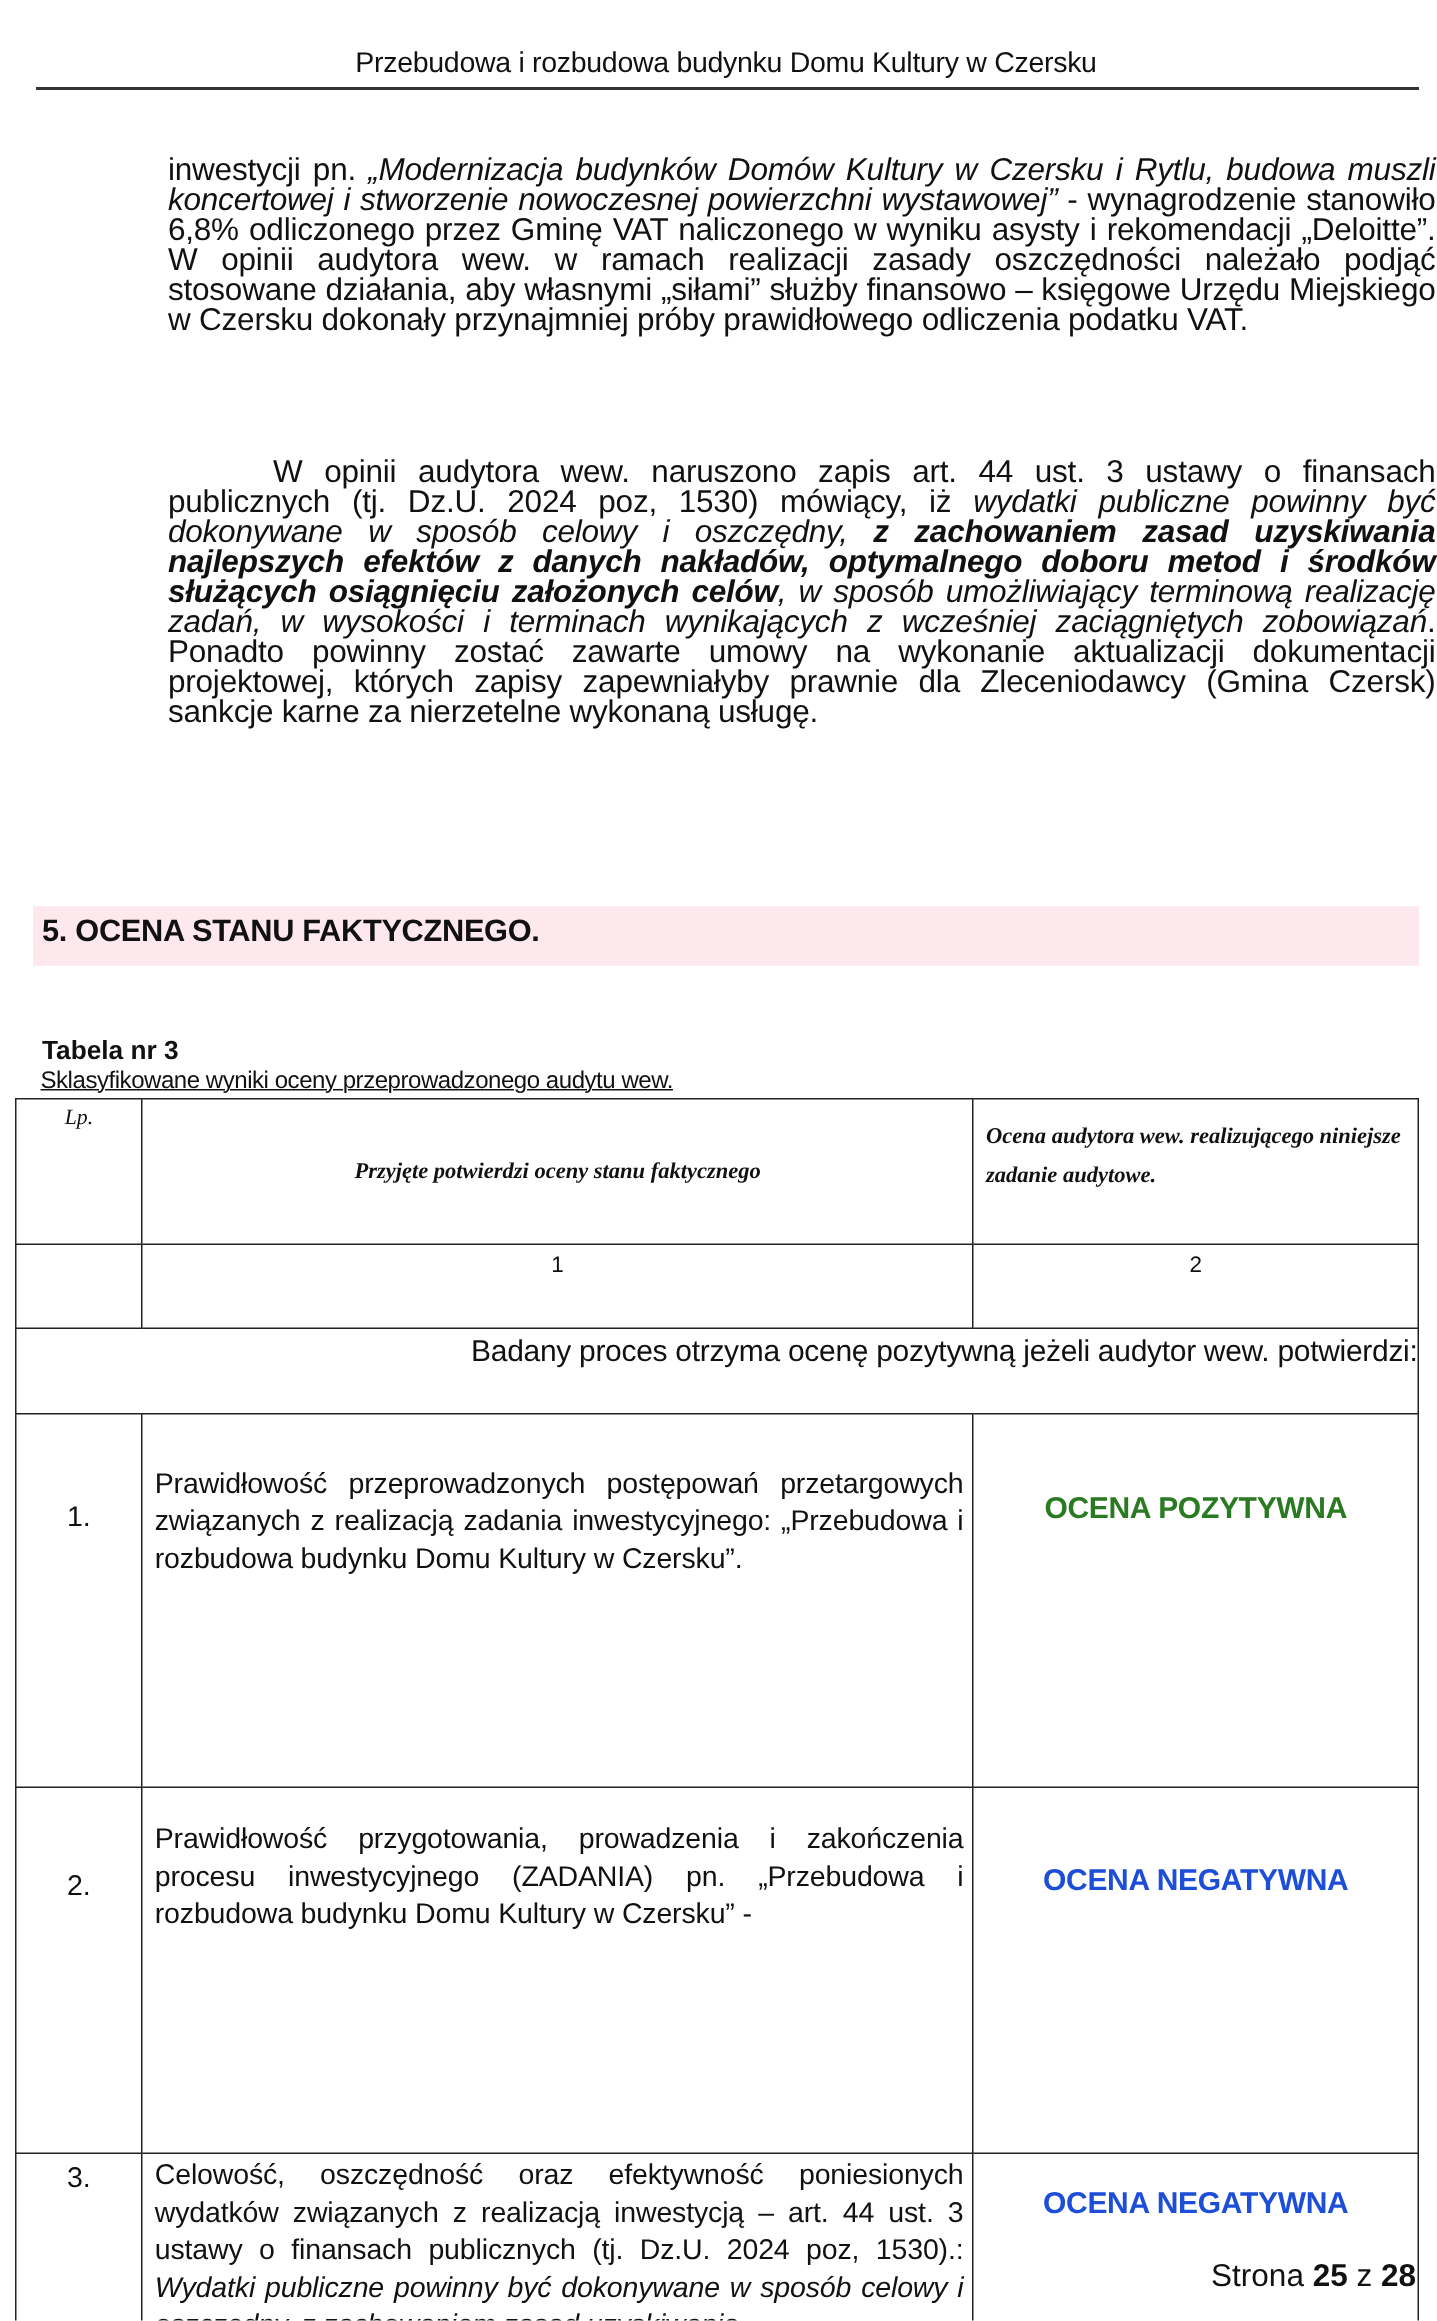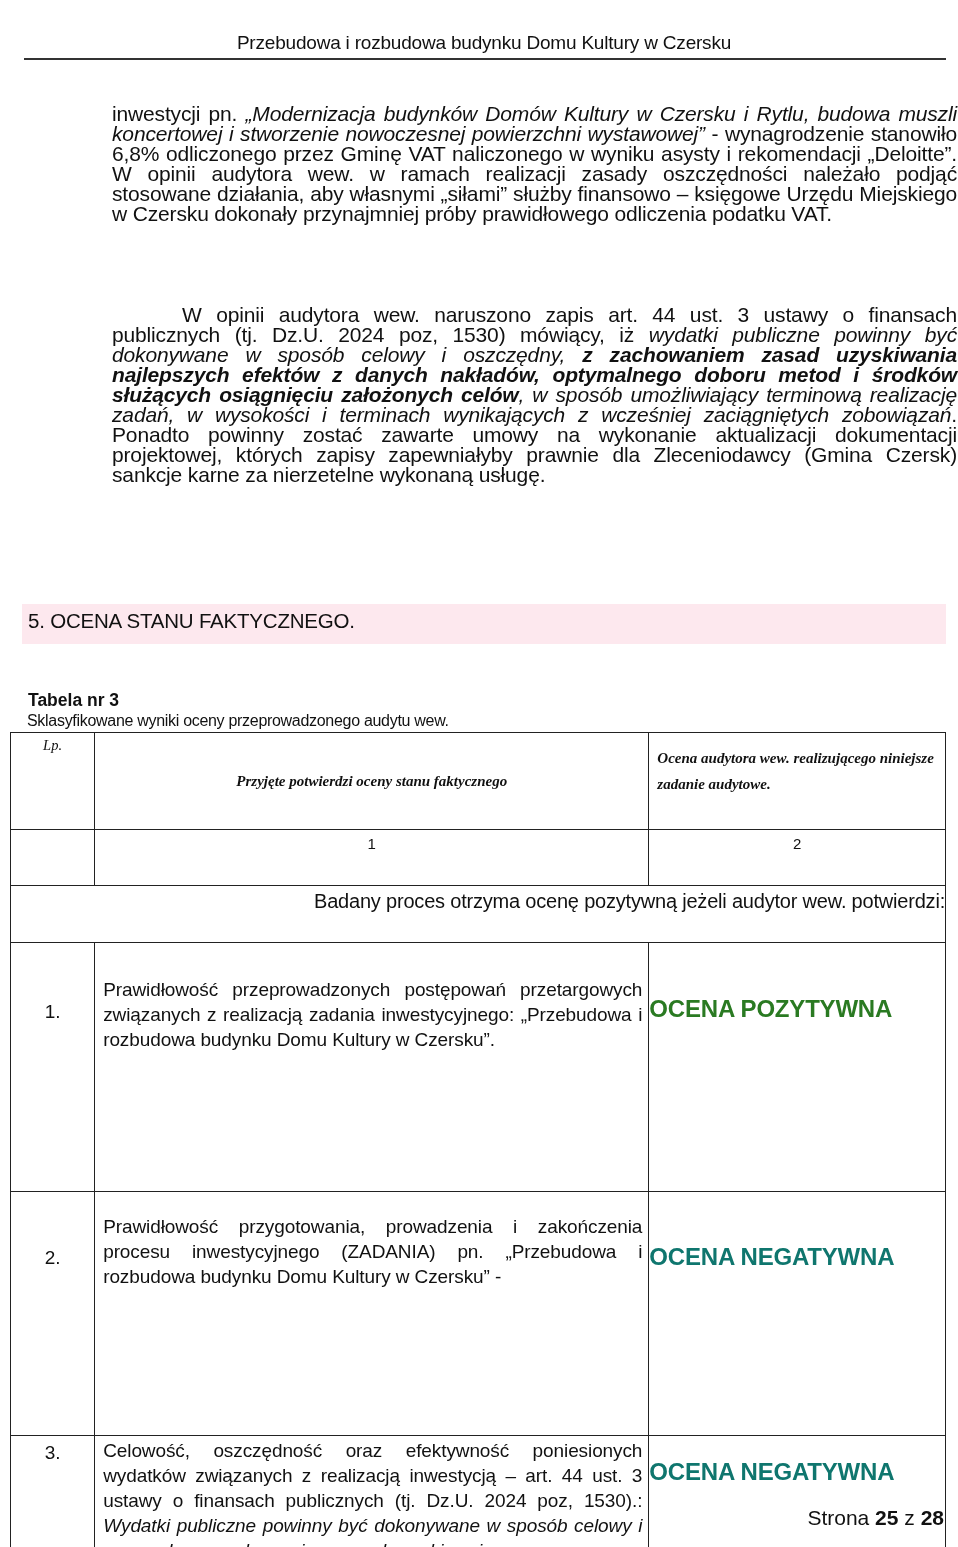--- a/index.html
+++ b/index.html
@@ -8,43 +8,43 @@
   .header-title { position: absolute; left: 0; top: 32px; width: 968px; text-align: center; font-size: 19px; letter-spacing: -0.2px; }
   .header-rule { position: absolute; left: 24px; top: 58px; width: 922px; height: 2px; background: #333; }
 
   .para { position: absolute; left: 112px; width: 845px; font-size: 21px; line-height: 20px; text-align: justify; letter-spacing: -0.15px; }
   .para1 { top: 104px; }
   .para2 { top: 305px; text-indent: 70px; }
   .para i { font-style: italic; }
   .para b { font-weight: bold; }
 
   .section-bar { position: absolute; left: 22px; top: 604px; width: 924px; height: 40px; background: #fde8ee; }
-  .section-heading { position: absolute; left: 28px; top: 609px; font-size: 20.5px; font-weight: normal; letter-spacing: -0.2px; }
+  .section-heading { position: absolute; left: 28px; top: 609px; font-size: 20.5px; font-weight: bold; letter-spacing: -0.2px; }
 
   .table-title { position: absolute; left: 28px; top: 690px; font-size: 17.5px; font-weight: bold; text-align: center; }
-  .table-subtitle { position: absolute; left: 27px; top: 712px; font-size: 16px; letter-spacing: -0.3px; text-decoration-thickness: 1px; }
+  .table-subtitle { position: absolute; left: 27px; top: 712px; font-size: 16px; letter-spacing: -0.3px; text-decoration: underline; text-decoration-thickness: 1px; }
 
   .tbl { position: absolute; left: 10px; top: 732px; width: 936px; border-collapse: collapse; table-layout: fixed; }
   .tbl td { border: 1.5px solid #222; vertical-align: top; padding: 0; }
   .c-lp { width: 84px; }
   .c-crit { width: 553px; }
   .c-ocena { width: 296px; }
 
   .hdr-lp { font-family: "Liberation Serif", serif; font-style: italic; font-weight: normal; font-size: 14.5px; text-align: center; padding-top: 4px !important; height: 92px; }
   .hdr-crit { font-family: "Liberation Serif", serif; font-style: italic; font-weight: bold; font-size: 15px; text-align: center; vertical-align: middle !important; }
   .hdr-ocena { font-family: "Liberation Serif", serif; font-style: italic; font-weight: bold; font-size: 15px; line-height: 26px; padding: 12px 6px 0 8px !important; }
   .num-row td { height: 50px; font-size: 15px; text-align: center; padding-top: 5px !important; }
   .intro-row td { height: 52px; font-size: 20px; text-align: right; padding-top: 4px !important; letter-spacing: -0.2px; }
 
   .lp-cell { font-size: 19px; text-align: center; }
   .crit-cell { font-size: 19px; line-height: 25px; text-align: justify; padding: 0 6px 0 8px !important; letter-spacing: -0.1px; }
   .crit-cell i { font-style: italic; }
-  .ocena-cell { font-size: 24px; font-weight: bold; text-align: left; letter-spacing: -0.2px; }
+  .ocena-cell { font-size: 20px; font-weight: bold; text-align: center; letter-spacing: -0.2px; }
   .pos { color: #2a7a22; }
-  .neg { color: #0f766e; }
+  .neg { color: #1d4ed8; }
 
   .row1 td { height: 190px; }
   .row1 .lp-cell { padding-top: 58px !important; }
   .row1 .crit-cell { padding-top: 34px !important; }
   .row1 .ocena-cell { padding-top: 52px !important; }
 
   .row2 td { height: 188px; }
   .row2 .lp-cell { padding-top: 55px !important; }
   .row2 .crit-cell { padding-top: 22px !important; }
   .row2 .ocena-cell { padding-top: 51px !important; }

